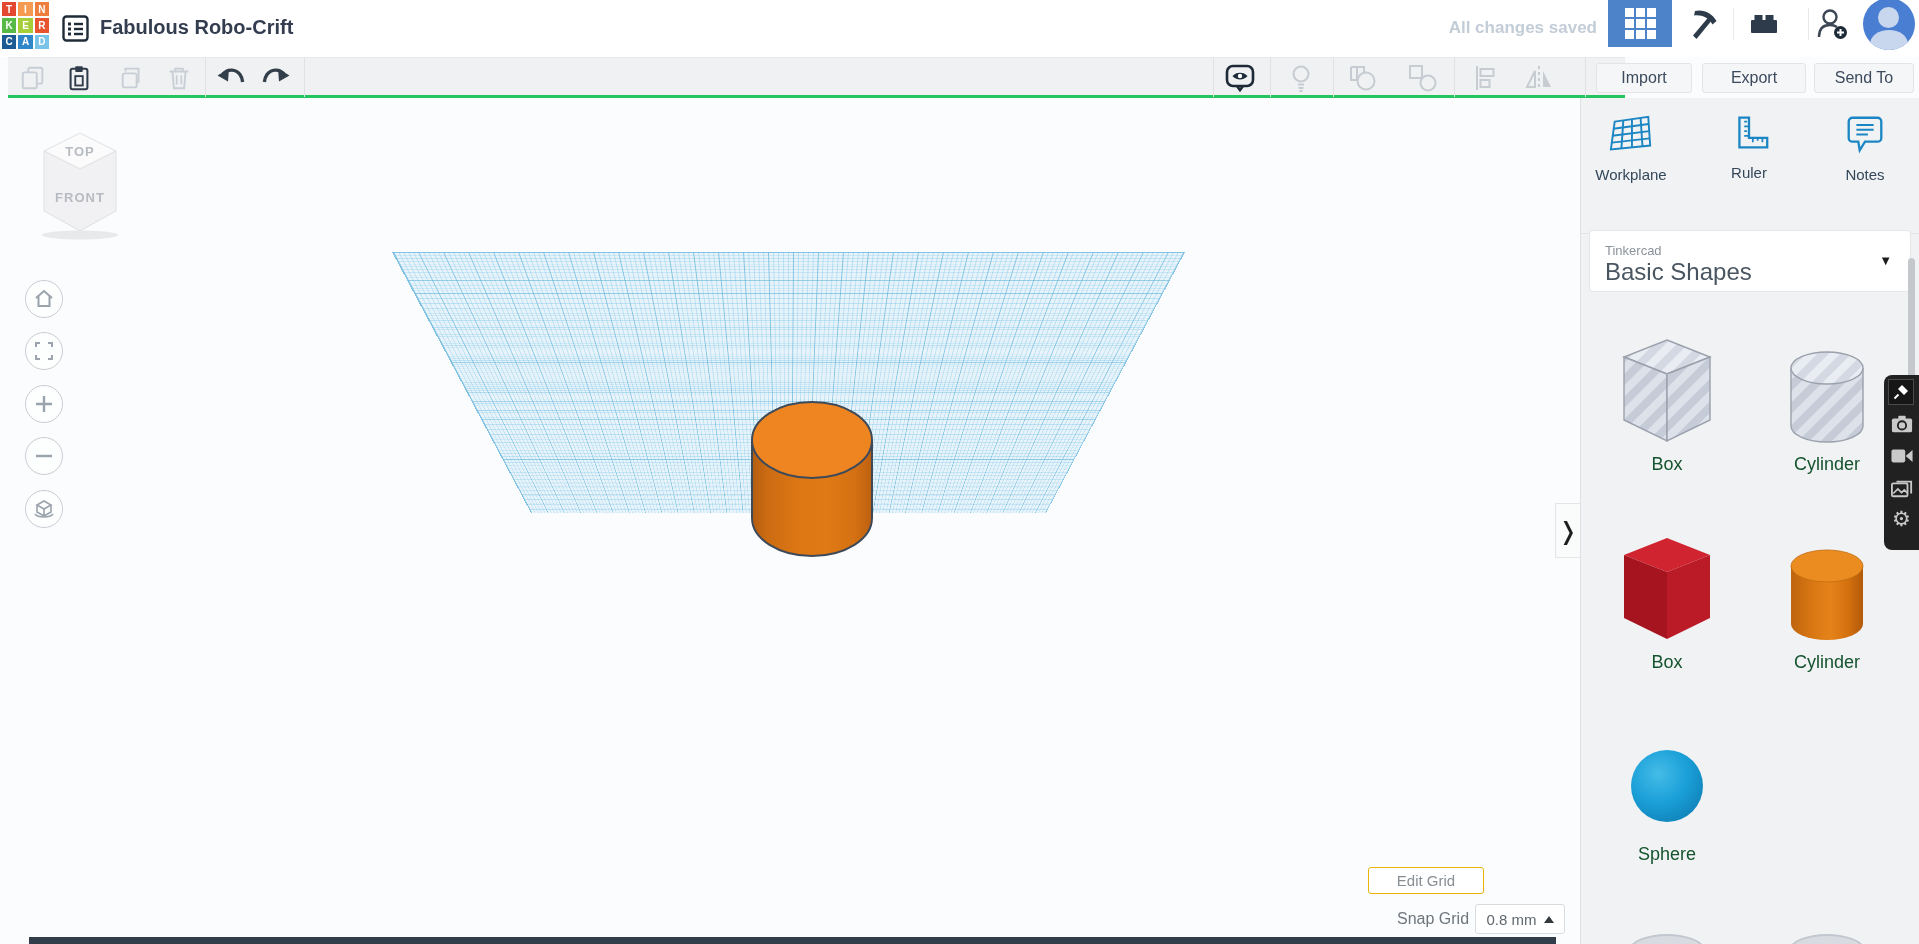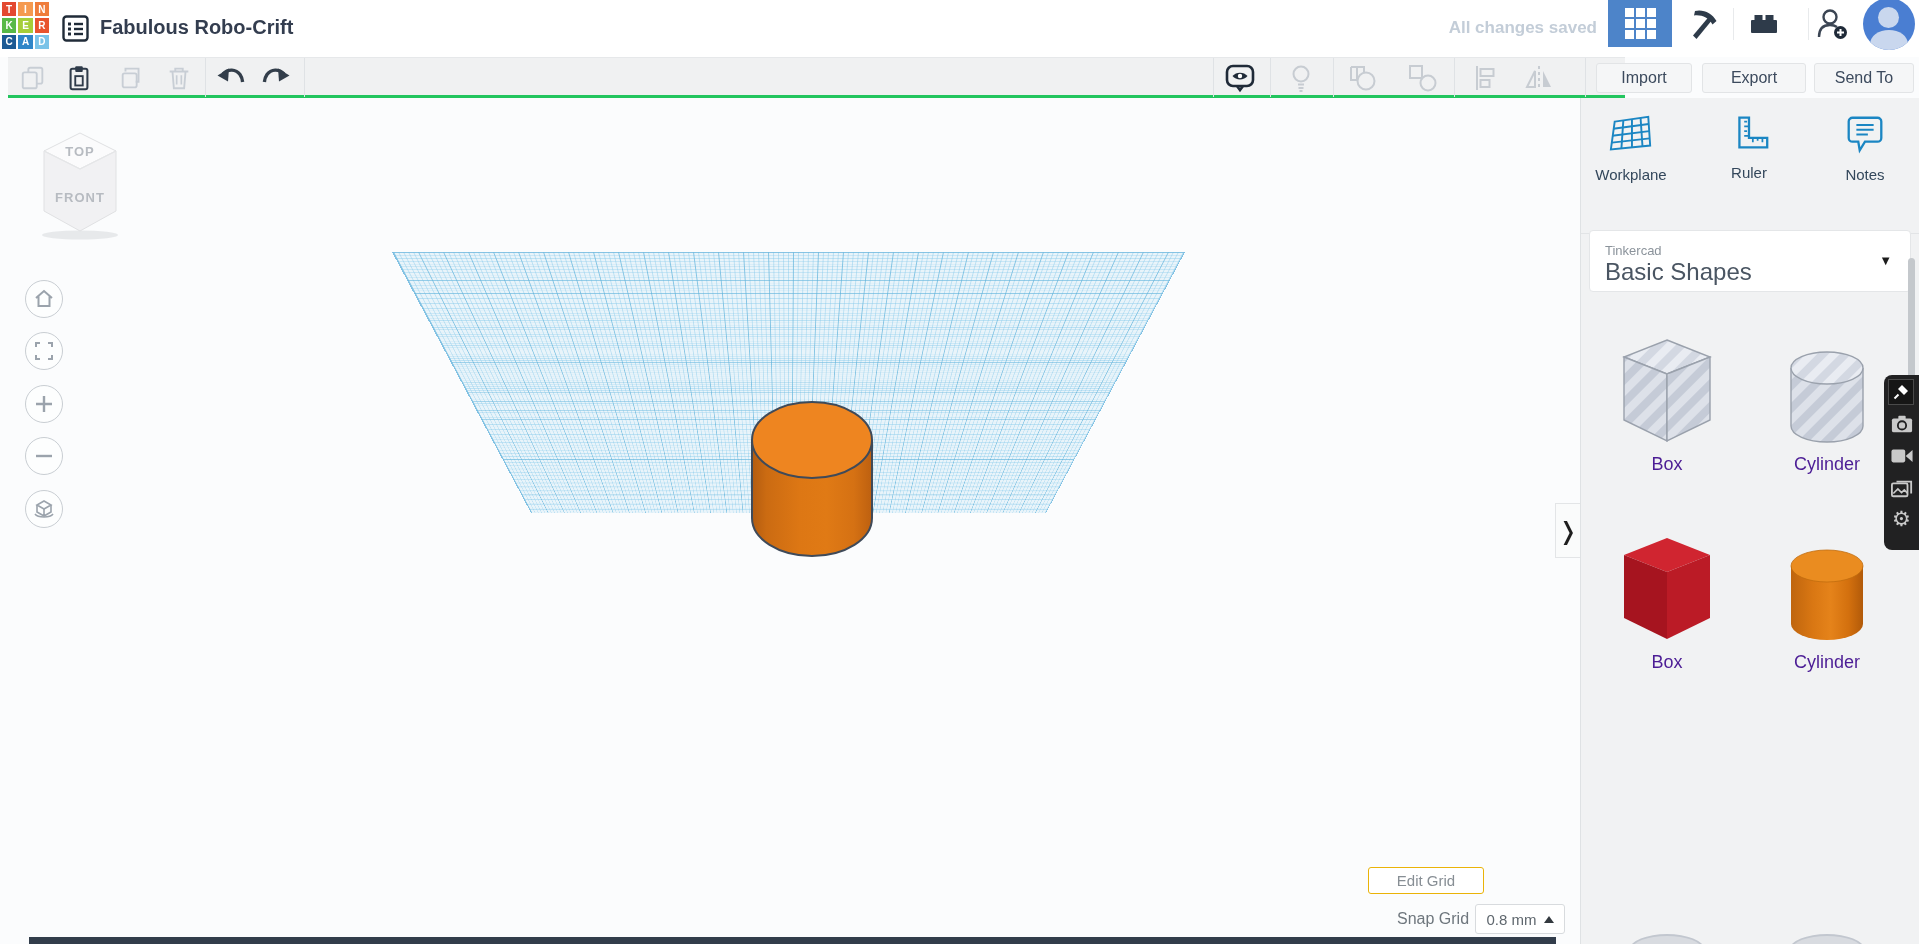--- a/index.html
+++ b/index.html
@@ -68,21 +68,21 @@
   #panel-tools{position:absolute;left:0;top:0;width:339px;height:135px;border-bottom:1px solid #e2e4e6;}
   .ptool{position:absolute;top:14px;width:96px;display:flex;flex-direction:column;
         align-items:center;gap:8px;cursor:pointer;}
   .ptool .lbl{font-size:15px;color:#33475b;}
   #lib-select{position:absolute;left:8px;top:132px;width:322px;height:62px;background:#fff;
         border:1px solid #e4e6e8;border-radius:4px;box-sizing:border-box;cursor:pointer;}
   #lib-select .cat{position:absolute;left:15px;top:12px;font-size:13px;color:#8b939b;}
   #lib-select .val{position:absolute;left:15px;top:27px;font-size:24px;color:#4a5562;}
   #lib-select .caret{position:absolute;right:18px;top:22px;font-size:13px;color:#1c1c1c;}
   .shape-tile{position:absolute;width:120px;display:flex;flex-direction:column;align-items:center;cursor:pointer;}
-  .shape-tile .lbl{font-size:18px;color:#4c1d95;margin-top:6px;}
+  .shape-tile .lbl{font-size:18px;color:#14532d;margin-top:6px;}
   .partial-shape{position:absolute;width:74px;height:30px;border-radius:50%;
         background:#d8dbe0;border:2px solid #c2c7cf;box-sizing:border-box;}
   
   #capture-bar{left:1884px;top:375px;width:35px;height:175px;background:#212122;
         border-radius:8px 0 0 8px;z-index:40;display:flex;flex-direction:column;
         align-items:flex-start;padding:4px 0 0 4px;box-sizing:border-box;gap:5px;}
   #capture-bar .cap{width:27px;height:27px;display:flex;align-items:center;justify-content:center;cursor:pointer;}
   #pin-box{width:26px;height:26px;background:#161616;border:1px solid #4a4a4a;box-sizing:border-box;
         display:flex;align-items:center;justify-content:center;cursor:pointer;}
   #scroll-thumb{left:1908px;top:258px;width:7px;height:134px;border-radius:4px;background:#c4c8cc;z-index:35;cursor:pointer;}
@@ -409,20 +409,26 @@
       <span class="lbl">Box</span>
     </div>
     <div class="shape-tile" style="left:186px;top:444px;">
       <svg width="90" height="104" viewBox="0 0 90 104">
         <path d="M9 24 L9 82 A36 16 0 0 0 81 82 L81 24 Z" fill="url(#orangeCyl)"></path>
         <ellipse cx="45" cy="24" rx="36" ry="16" fill="#ea8c20" stroke="#c06c0e" stroke-width="0.8"></ellipse>
       </svg>
       <span class="lbl">Cylinder</span>
     </div>
 
+    <div class="shape-tile" style="left:26px;top:640px;">
+      <svg width="100" height="100" viewBox="0 0 100 100">
+        <circle cx="50" cy="48" r="36" fill="url(#sphGrad)"></circle>
+      </svg>
+      <span class="lbl">Sphere</span>
+    </div>
 
     <div class="partial-shape" style="left:49px;top:836px;"></div>
     <div class="partial-shape" style="left:209px;top:836px;"></div>
   </div>
 
   <div id="capture-bar" class="abs">
     <div id="pin-box">
       <svg width="16" height="16" viewBox="0 0 16 16">
         <polygon points="9,1 15,7 11,11 5,5" fill="#ffffff"></polygon>
         <line x1="5.5" y1="10.5" x2="1.5" y2="14.5" stroke="#ffffff" stroke-width="2"></line>

